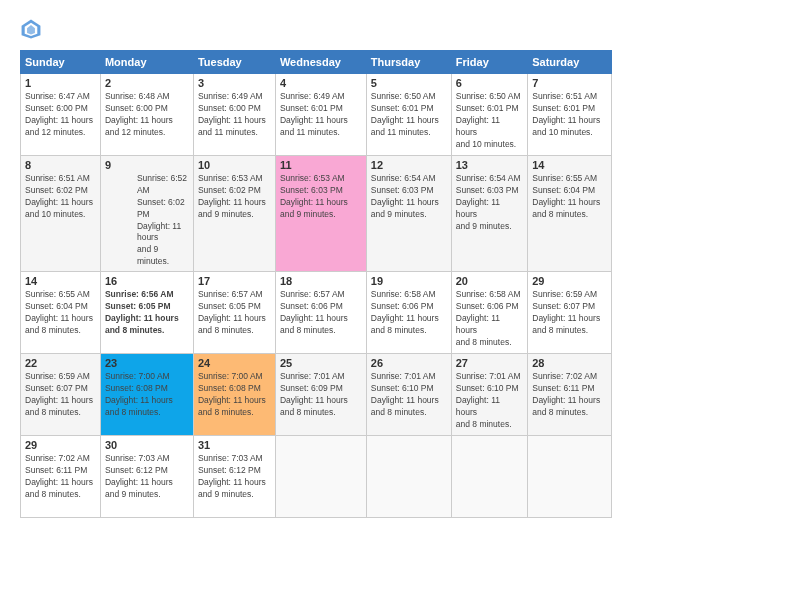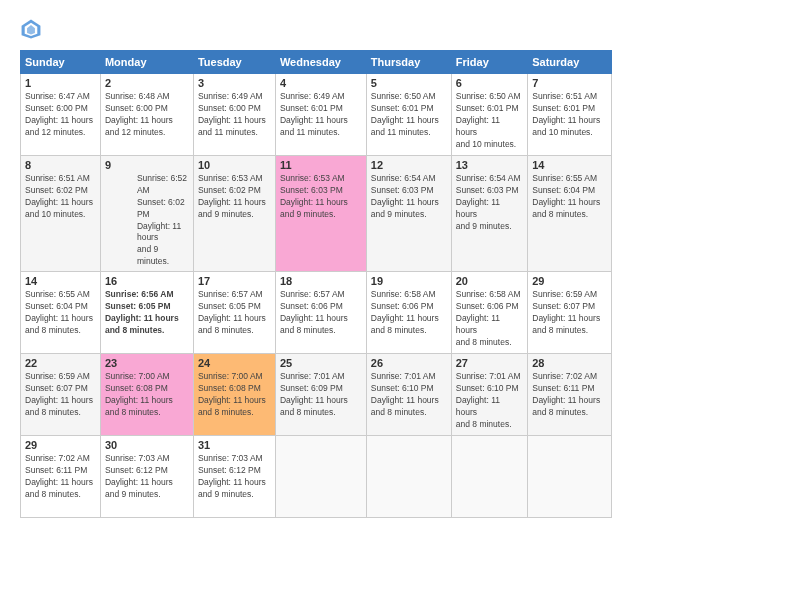--- a/index.html
+++ b/index.html
@@ -281,21 +281,21 @@
           </td>
         </tr>
         <tr class="week-row">
           <td style="background: rgb(245, 245, 245);">
             <span class="day-num">22</span>
             <div class="day-detail" style="white-space: pre-line;">Sunrise: 6:59 AM
 Sunset: 6:07 PM
 Daylight: 11 hours
 and 8 minutes.</div>
           </td>
-          <td style="background: #f9a8d4;">
+          <td style="background: #0ea5e9;">
             <span class="day-num">23</span>
             <div class="day-detail" style="white-space: pre-line;">Sunrise: 7:00 AM
 Sunset: 6:08 PM
 Daylight: 11 hours
 and 8 minutes.</div>
           </td>
           <td style="background: #fdba74;">
             <span class="day-num">24</span>
             <div class="day-detail" style="white-space: pre-line;">Sunrise: 7:00 AM
 Sunset: 6:08 PM

